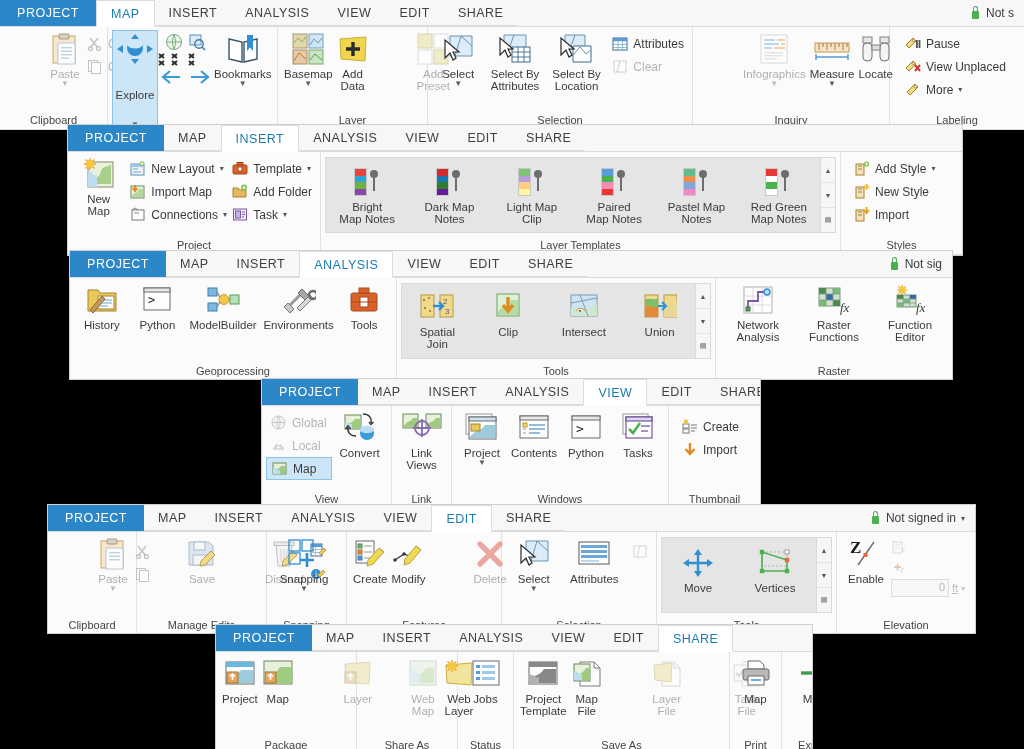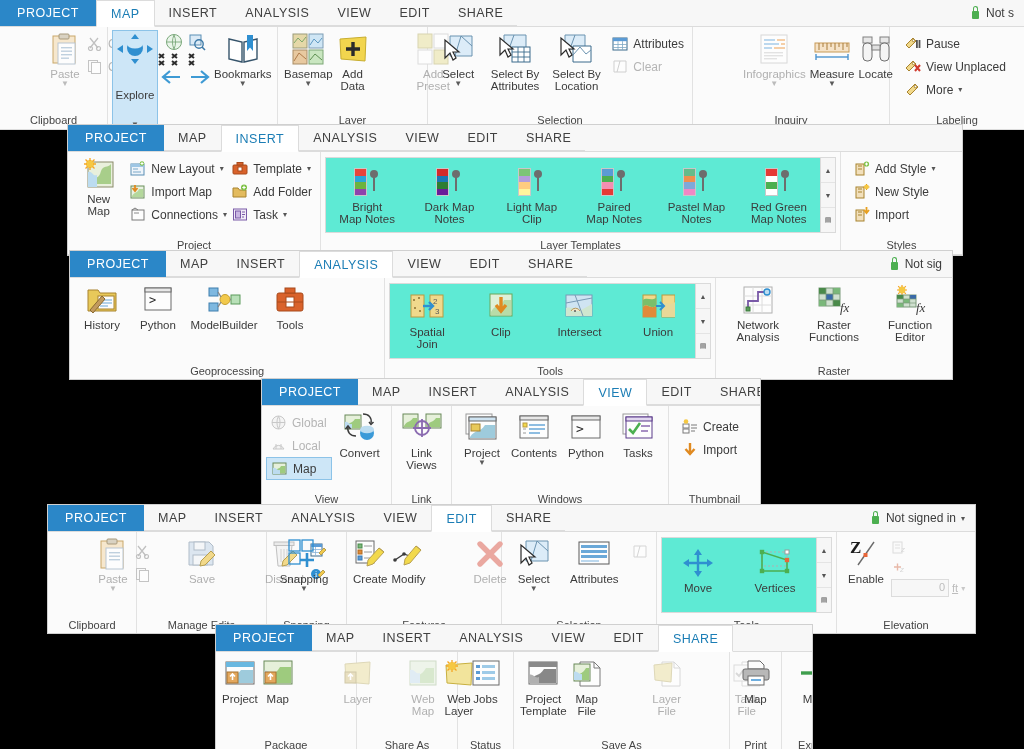--- a/index.html
+++ b/index.html
@@ -114,21 +114,21 @@
     white-space: nowrap; cursor: default;
   }
   .small.dis { color: #b5b5b5; }
   .small .ic { width: 17px; height: 17px; display: flex; align-items: center; justify-content: center; flex: none; }
   .col { display: flex; flex-direction: column; justify-content: flex-start; padding-top: 2px; }
 
   
   .gallery {
     display: flex;
     border: 1px solid #dadada;
-    background: #5eead4;
+    background: #e5e5e5;
     align-items: stretch;
     margin: 2px 0 0 0;
   }
   .gallery .items { display: flex; }
   .spin {
     width: 15px; display: flex; flex-direction: column;
     border-left: 1px solid #dadada; background: #f6f6f6;
   }
   .spin div {
     flex: 1; display: flex; align-items: center; justify-content: center;
@@ -791,20 +791,32 @@
             <svg width="34" height="30" viewBox="0 0 34 30">
               <rect x="2" y="3" width="9" height="8" fill="#7eb8e0" stroke="#3e7fae"></rect>
               <rect x="2" y="18" width="9" height="8" fill="#7eb8e0" stroke="#3e7fae"></rect>
               <ellipse cx="18" cy="14.5" rx="5" ry="5" fill="#f2c94c" stroke="#c8a02c"></ellipse>
               <rect x="24" y="10" width="9" height="9" fill="#b8e0b8" stroke="#5a9a5a"></rect>
               <path d="M11 7 L14 12 M11 22 L14 17 M23 14.5 H24" stroke="#8a8a8a" stroke-width="1.4"></path>
             </svg>
           </div>
           <div class="lbl">ModelBuilder</div>
         </div>
+        <div class="big xwide">
+          <div class="ic">
+            <svg width="34" height="30" viewBox="0 0 34 30">
+              <path d="M4 24 L20 8" stroke="#9a9a9a" stroke-width="3"></path>
+              <path d="M2 22 L8 28 L12 24 L6 18 Z" fill="#c8c8c8" stroke="#7a7a7a"></path>
+              <path d="M20 4 L28 12 L24 16 L16 8 Z" fill="#a8a8a8" stroke="#6a6a6a"></path>
+              <path d="M18 26 L31 13 L28 10 L15 23 Z" fill="#d8d8d8" stroke="#7a7a7a"></path>
+              <circle cx="31" cy="10" r="4" fill="none" stroke="#6a6a6a" stroke-width="2.4"></circle>
+            </svg>
+          </div>
+          <div class="lbl">Environments</div>
+        </div>
         <div class="big">
           <div class="ic">
             <svg width="32" height="30" viewBox="0 0 32 30">
               <rect x="3" y="8" width="26" height="18" rx="2" fill="#d9622b" stroke="#a84a1c"></rect>
               <rect x="11" y="3" width="10" height="5" fill="#d9622b" stroke="#a84a1c"></rect>
               <rect x="12" y="12" width="8" height="10" fill="#fff" stroke="#a84a1c"></rect>
               <path d="M3 17 H29" stroke="#a84a1c"></path>
             </svg>
           </div>
           <div class="lbl">Tools</div>

